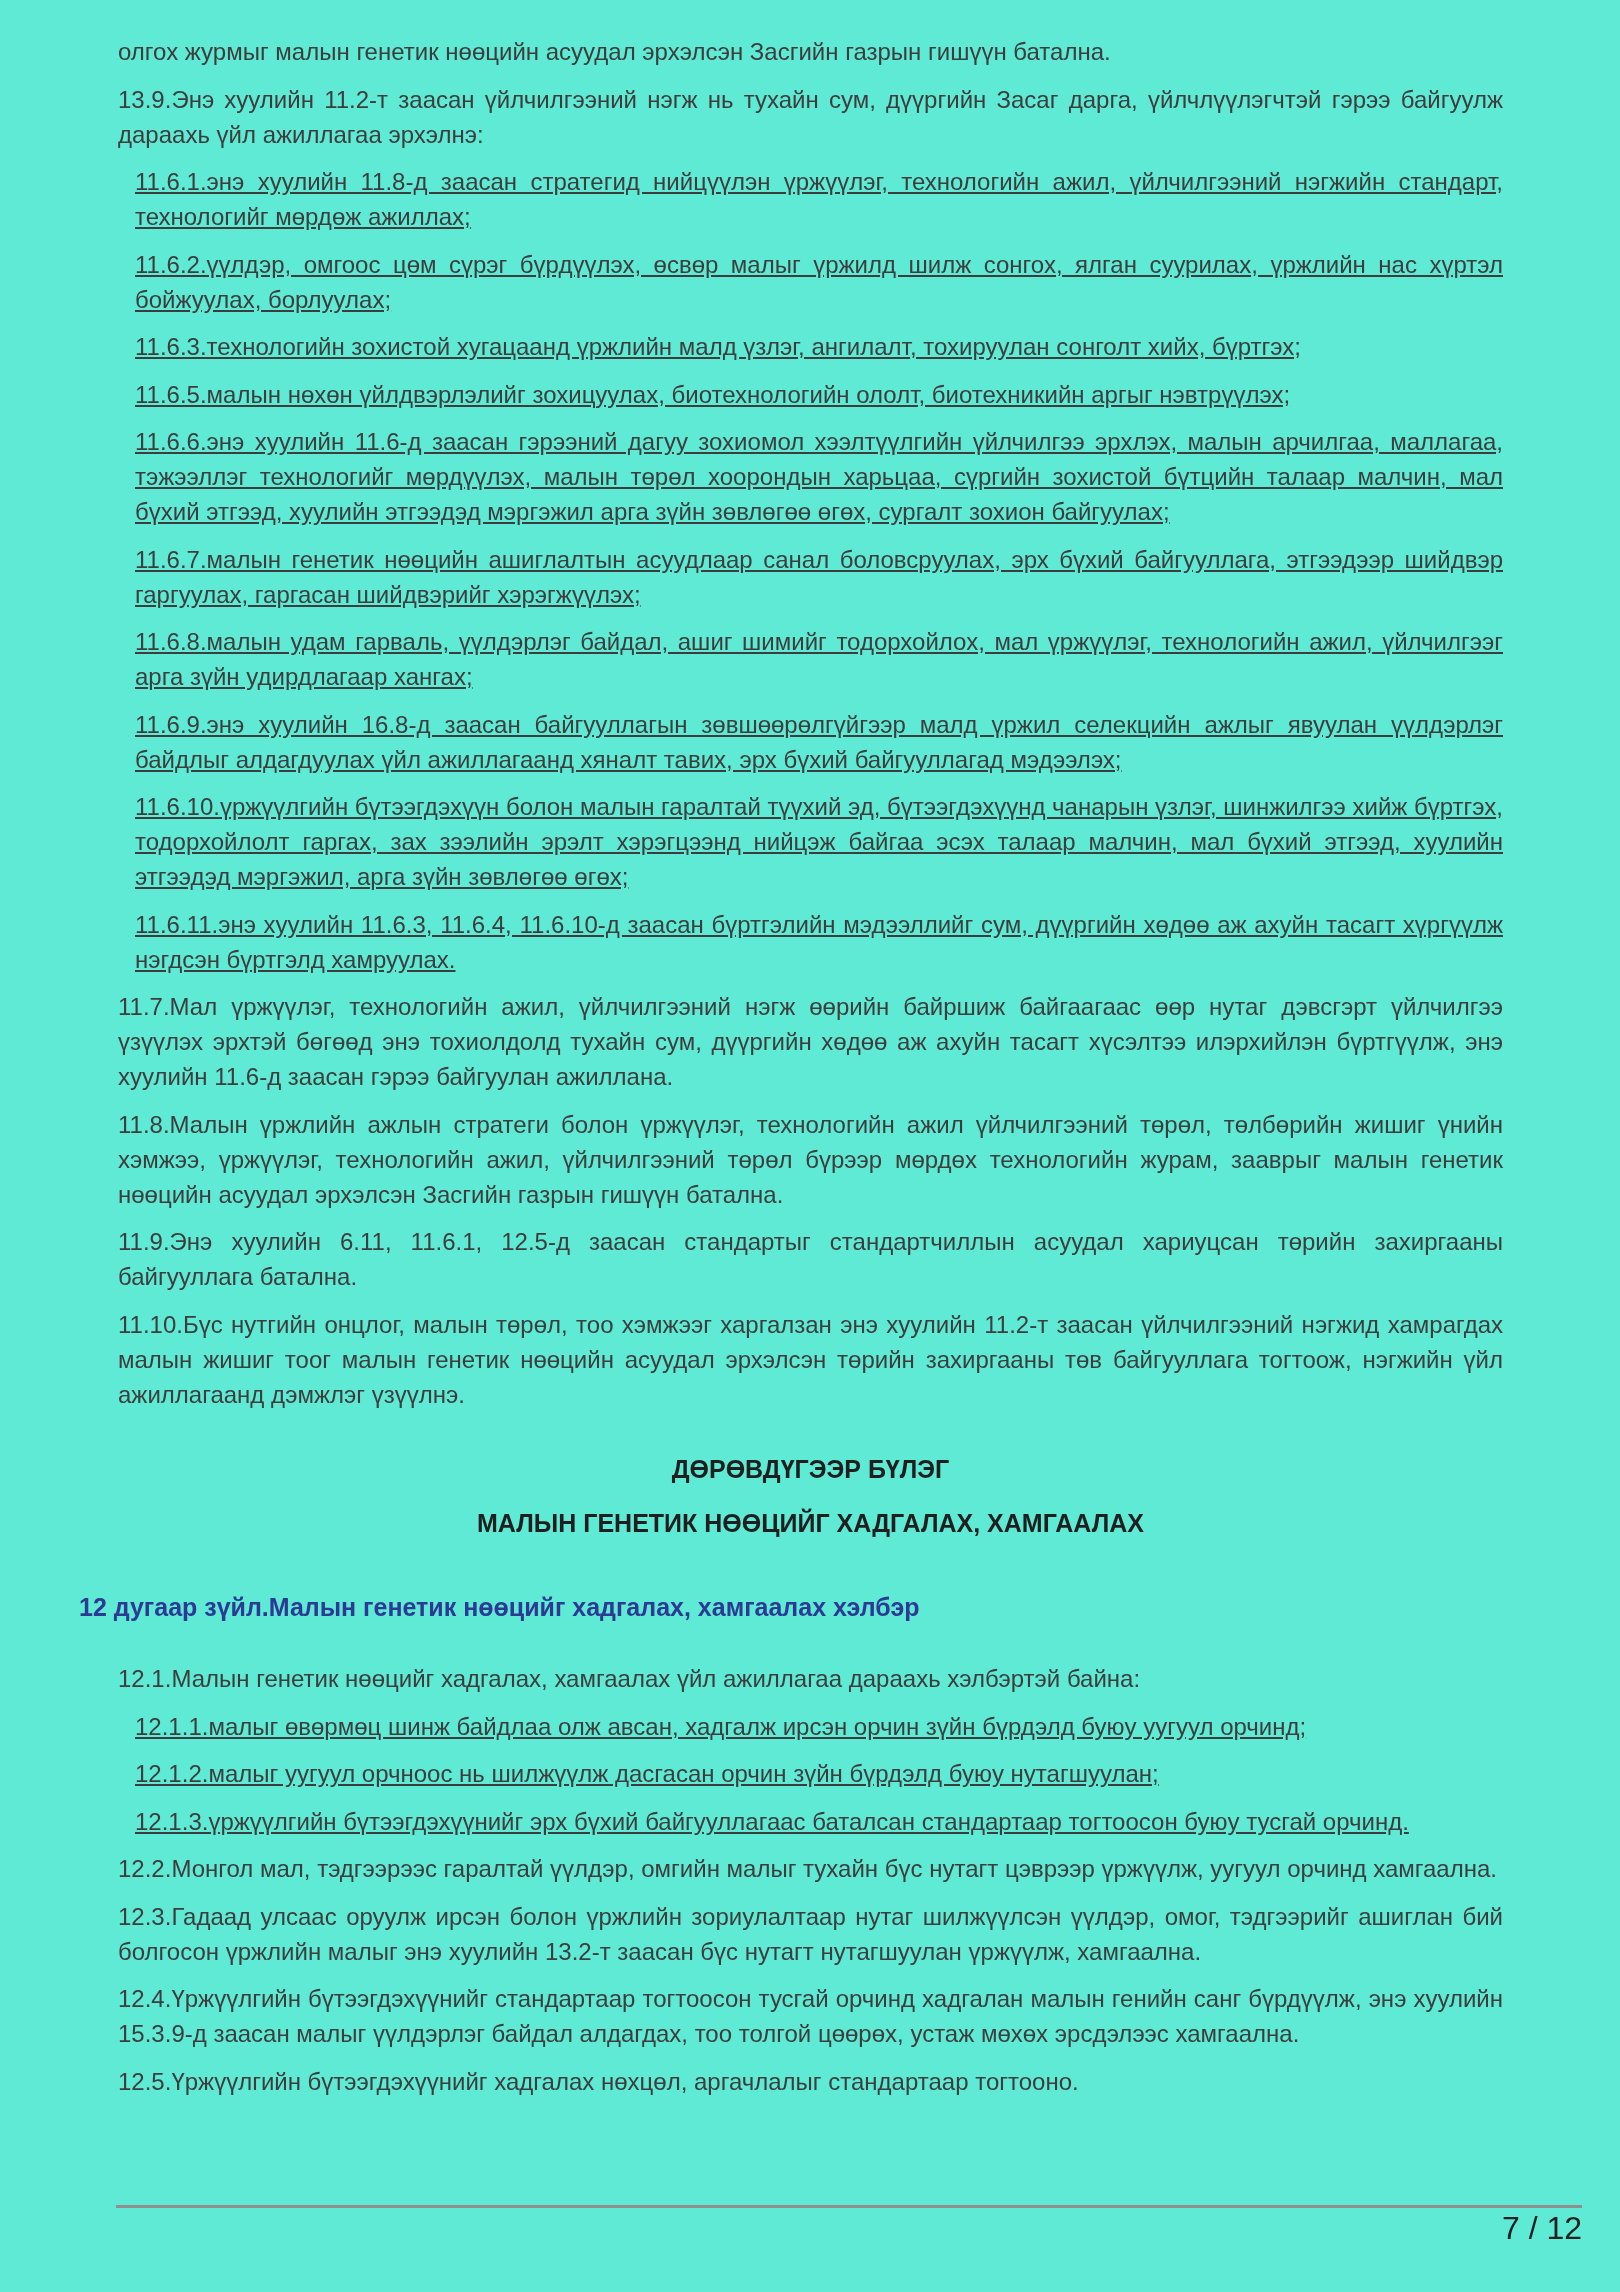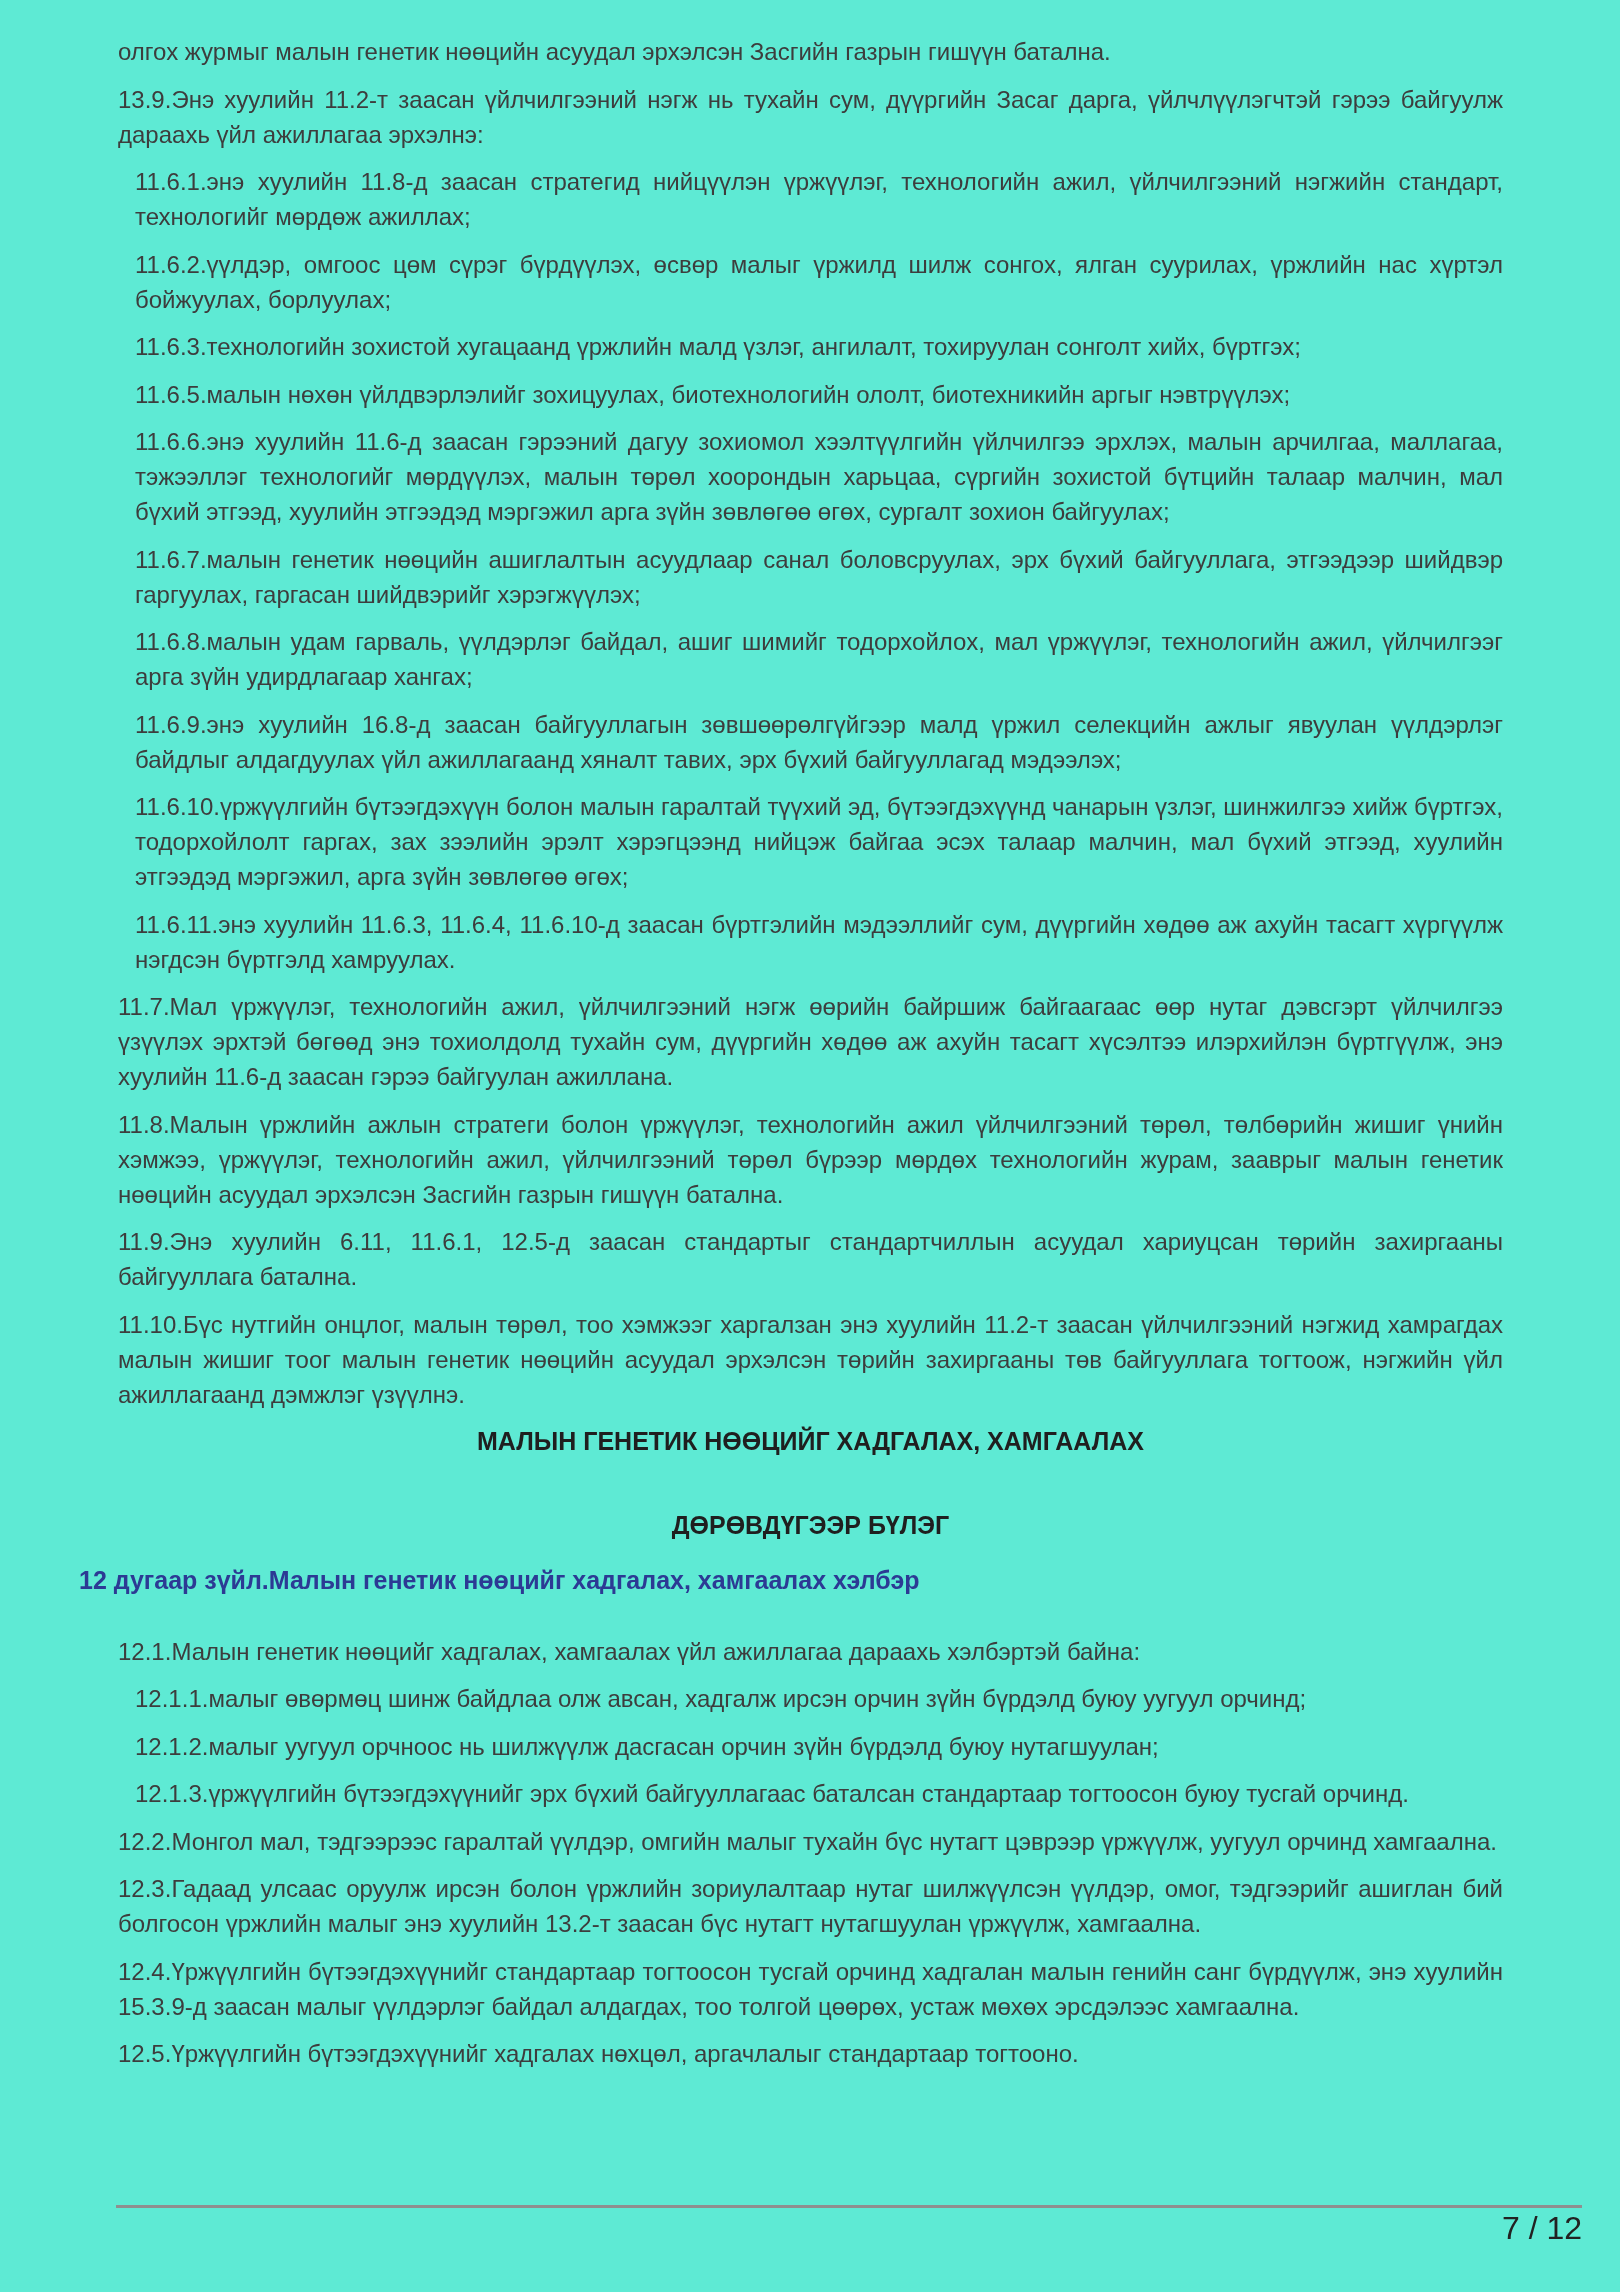--- a/index.html
+++ b/index.html
@@ -25,20 +25,21 @@
   p.para {
     margin: 0 41px 12.5px 39px;
     font-size: 24px;
     line-height: 35px;
     color: #3d3d3d;
     text-align: justify;
     letter-spacing: 0px;
   }
   p.para.sub {
     margin-left: 56px;
+    text-decoration: underline;
   }
   .chapter-line {
     text-align: center;
     font-weight: bold;
     color: #1f1f1f;
     font-size: 25px;
     line-height: 35px;
   }
   .chapter-line.first {
     margin: 40px 41px 19.7px 39px;
@@ -92,22 +93,22 @@
     <p class="para sub">11.6.7.малын генетик нөөцийн ашиглалтын асуудлаар санал боловсруулах, эрх бүхий байгууллага, этгээдээр шийдвэр гаргуулах, гаргасан шийдвэрийг хэрэгжүүлэх;</p>
     <p class="para sub">11.6.8.малын удам гарваль, үүлдэрлэг байдал, ашиг шимийг тодорхойлох, мал үржүүлэг, технологийн ажил, үйлчилгээг арга зүйн удирдлагаар хангах;</p>
     <p class="para sub">11.6.9.энэ хуулийн 16.8-д заасан байгууллагын зөвшөөрөлгүйгээр малд үржил селекцийн ажлыг явуулан үүлдэрлэг байдлыг алдагдуулах үйл ажиллагаанд хяналт тавих, эрх бүхий байгууллагад мэдээлэх;</p>
     <p class="para sub">11.6.10.үржүүлгийн бүтээгдэхүүн болон малын гаралтай түүхий эд, бүтээгдэхүүнд чанарын үзлэг, шинжилгээ хийж бүртгэх, тодорхойлолт гаргах, зах зээлийн эрэлт хэрэгцээнд нийцэж байгаа эсэх талаар малчин, мал бүхий этгээд, хуулийн этгээдэд мэргэжил, арга зүйн зөвлөгөө өгөх;</p>
     <p class="para sub">11.6.11.энэ хуулийн 11.6.3, 11.6.4, 11.6.10-д заасан бүртгэлийн мэдээллийг сум, дүүргийн хөдөө аж ахуйн тасагт хүргүүлж нэгдсэн бүртгэлд хамруулах.</p>
     <p class="para">11.7.Мал үржүүлэг, технологийн ажил, үйлчилгээний нэгж өөрийн байршиж байгаагаас өөр нутаг дэвсгэрт үйлчилгээ үзүүлэх эрхтэй бөгөөд энэ тохиолдолд тухайн сум, дүүргийн хөдөө аж ахуйн тасагт хүсэлтээ илэрхийлэн бүртгүүлж, энэ хуулийн 11.6-д заасан гэрээ байгуулан ажиллана.</p>
     <p class="para">11.8.Малын үржлийн ажлын стратеги болон үржүүлэг, технологийн ажил үйлчилгээний төрөл, төлбөрийн жишиг үнийн хэмжээ, үржүүлэг, технологийн ажил, үйлчилгээний төрөл бүрээр мөрдөх технологийн журам, зааврыг малын генетик нөөцийн асуудал эрхэлсэн Засгийн газрын гишүүн батална.</p>
     <p class="para">11.9.Энэ хуулийн 6.11, 11.6.1, 12.5-д заасан стандартыг стандартчиллын асуудал хариуцсан төрийн захиргааны байгууллага батална.</p>
     <p class="para">11.10.Бүс нутгийн онцлог, малын төрөл, тоо хэмжээг харгалзан энэ хуулийн 11.2-т заасан үйлчилгээний нэгжид хамрагдах малын жишиг тоог малын генетик нөөцийн асуудал эрхэлсэн төрийн захиргааны төв байгууллага тогтоож, нэгжийн үйл ажиллагаанд дэмжлэг үзүүлнэ.</p>
 
+    <div class="chapter-line first">ДӨРӨВДҮГЭЭР БҮЛЭГ</div>
     <div class="chapter-line second">МАЛЫН ГЕНЕТИК НӨӨЦИЙГ ХАДГАЛАХ, ХАМГААЛАХ</div>
-    <div class="chapter-line first">ДӨРӨВДҮГЭЭР БҮЛЭГ</div>
 
     <div class="article-heading">12 дугаар зүйл.Малын генетик нөөцийг хадгалах, хамгаалах хэлбэр</div>
 
     <p class="para">12.1.Малын генетик нөөцийг хадгалах, хамгаалах үйл ажиллагаа дараахь хэлбэртэй байна:</p>
     <p class="para sub">12.1.1.малыг өвөрмөц шинж байдлаа олж авсан, хадгалж ирсэн орчин зүйн бүрдэлд буюу уугуул орчинд;</p>
     <p class="para sub">12.1.2.малыг уугуул орчноос нь шилжүүлж дасгасан орчин зүйн бүрдэлд буюу нутагшуулан;</p>
     <p class="para sub">12.1.3.үржүүлгийн бүтээгдэхүүнийг эрх бүхий байгууллагаас баталсан стандартаар тогтоосон буюу тусгай орчинд.</p>
     <p class="para">12.2.Монгол мал, тэдгээрээс гаралтай үүлдэр, омгийн малыг тухайн бүс нутагт цэврээр үржүүлж, уугуул орчинд хамгаална.</p>
     <p class="para">12.3.Гадаад улсаас оруулж ирсэн болон үржлийн зориулалтаар нутаг шилжүүлсэн үүлдэр, омог, тэдгээрийг ашиглан бий болгосон үржлийн малыг энэ хуулийн 13.2-т заасан бүс нутагт нутагшуулан үржүүлж, хамгаална.</p>
     <p class="para">12.4.Үржүүлгийн бүтээгдэхүүнийг стандартаар тогтоосон тусгай орчинд хадгалан малын генийн санг бүрдүүлж, энэ хуулийн 15.3.9-д заасан малыг үүлдэрлэг байдал алдагдах, тоо толгой цөөрөх, устаж мөхөх эрсдэлээс хамгаална.</p>

